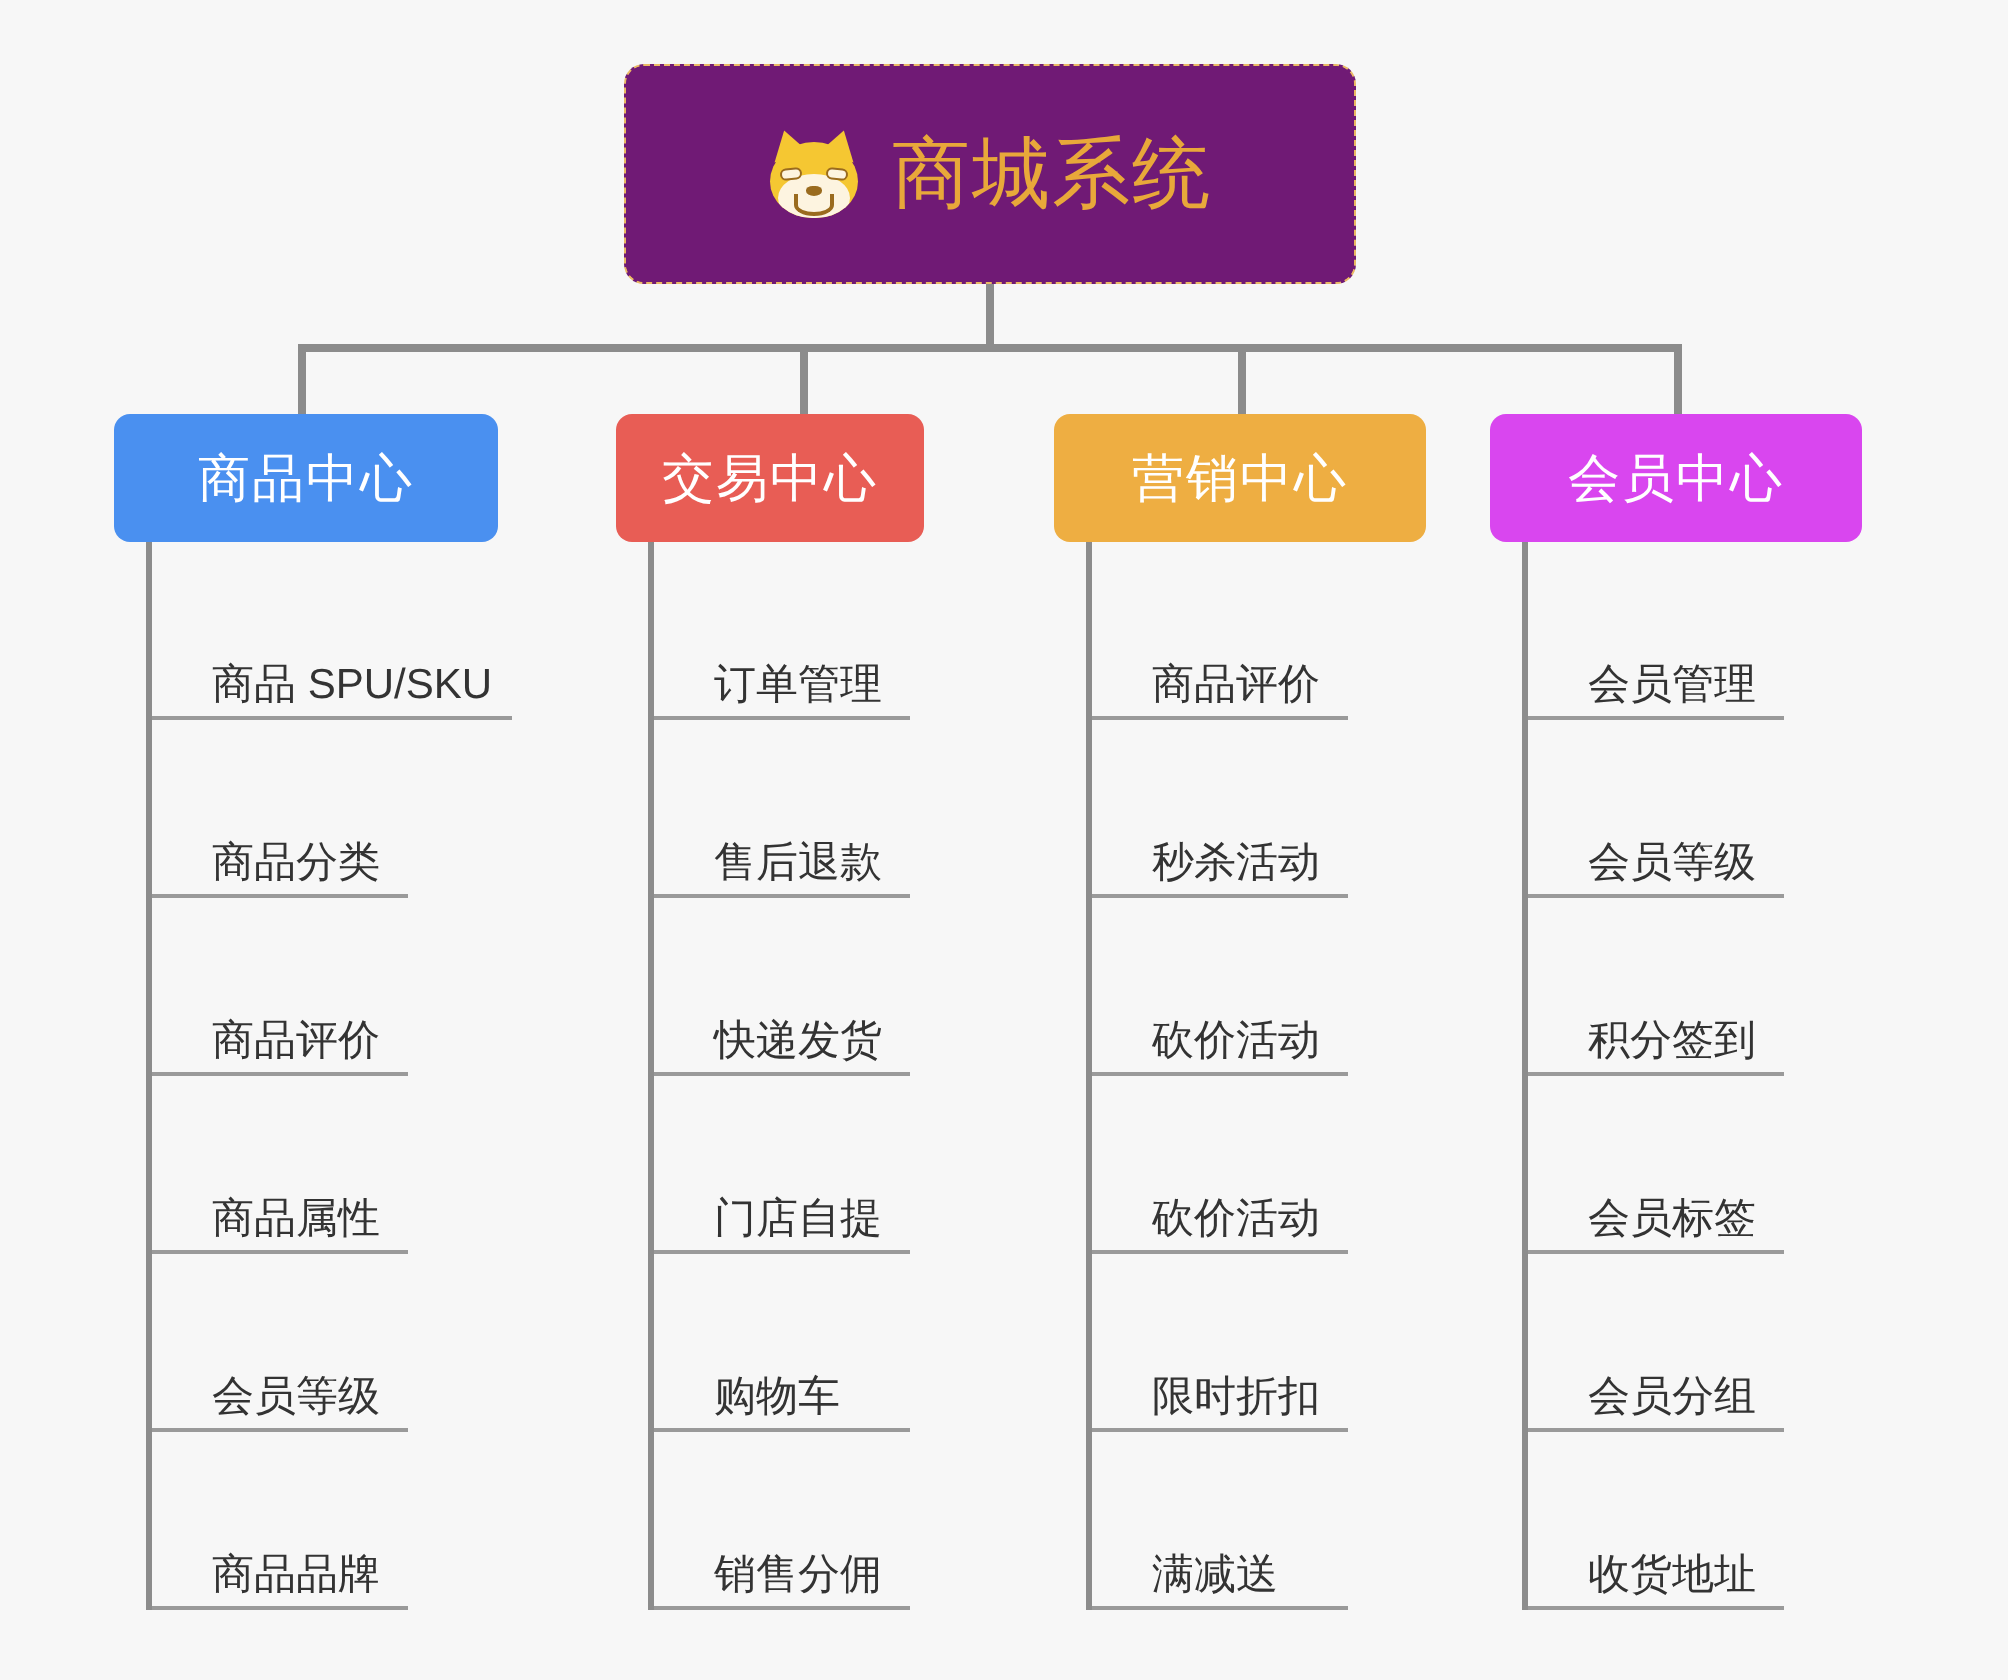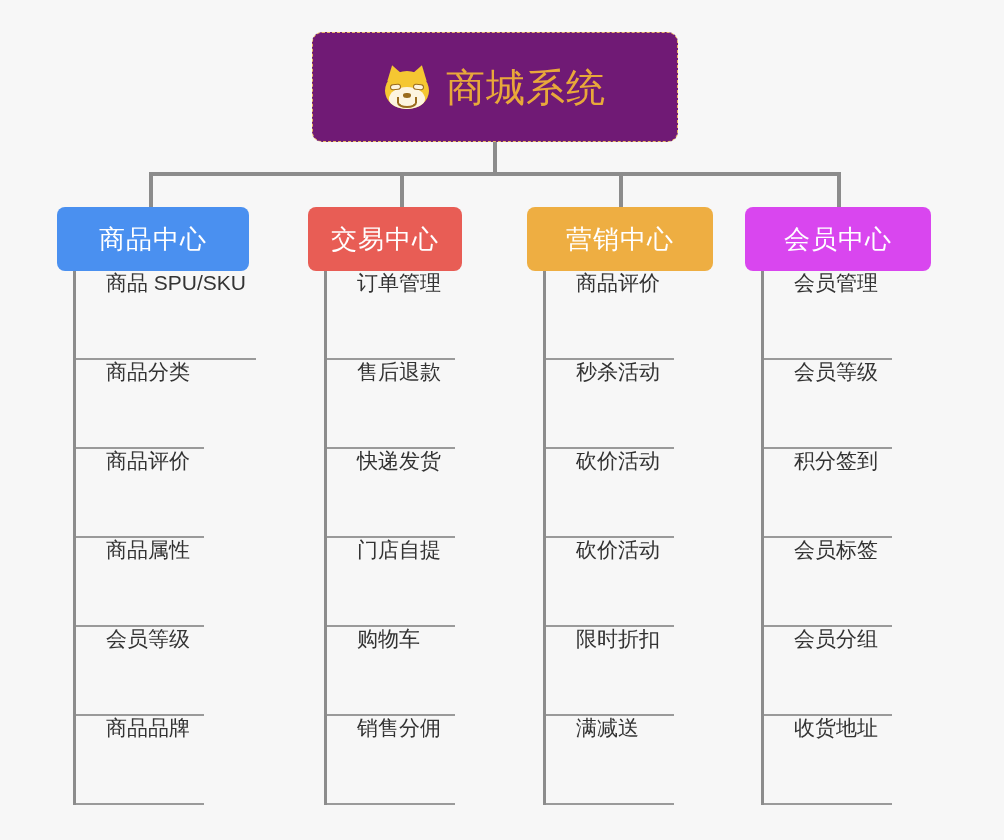--- a/index.html
+++ b/index.html
@@ -168,20 +168,21 @@
   .children {
     position: relative;
     margin-left: 16px;
     border-left: 3px solid #8c8c8c;
     padding-top: 0;
   }
   .leaf {
     position: relative;
     height: 89px;
     display: flex;
+    align-items: flex-end;
     box-sizing: border-box;
   }
   .leaf-label {
     font-size: 21px;
     color: #333333;
     white-space: nowrap;
     padding: 0 10px 4px 30px;
     border-bottom: 2px solid #9a9a9a;
     line-height: 1.1;
     box-sizing: border-box;

